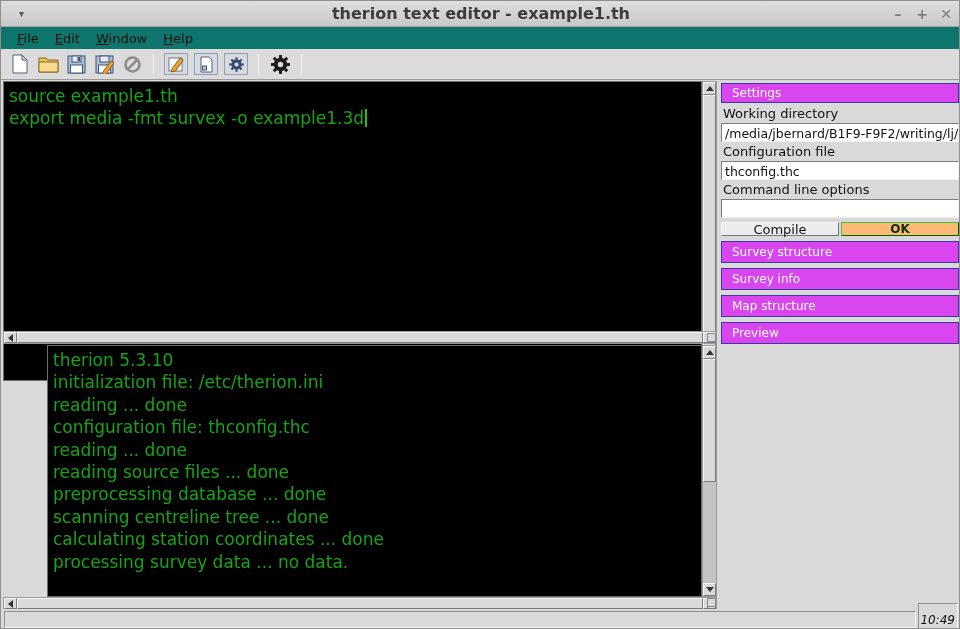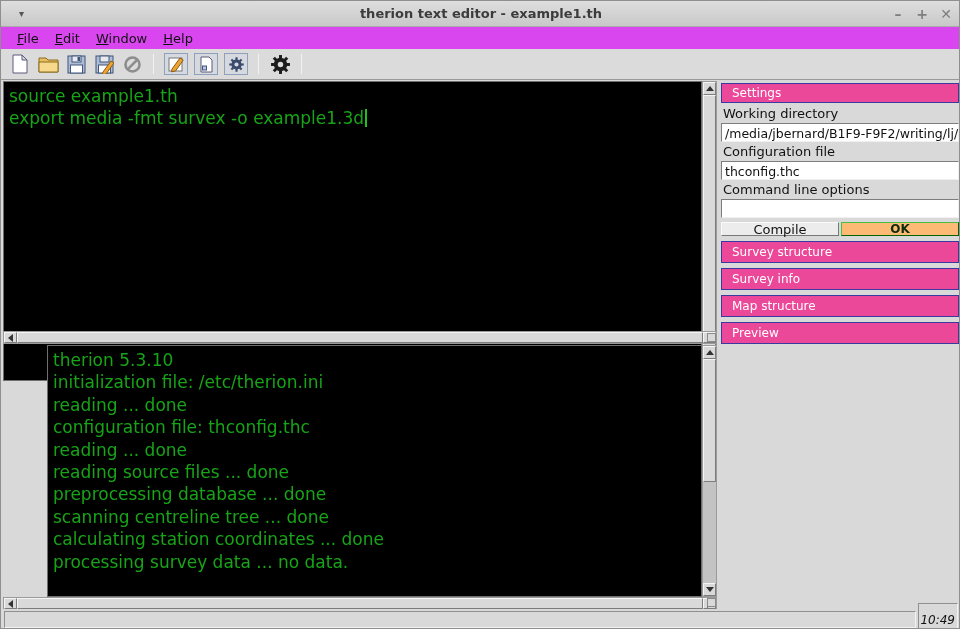--- a/index.html
+++ b/index.html
@@ -11,31 +11,31 @@
   }
   
   .titlebar {
     position:absolute; left:0; top:0; width:960px; height:26px;
     background:linear-gradient(#dedede,#c8c8c8);
     border-bottom:1px solid #aaa;
     display:flex; align-items:center;
   }
   .win-menu-tri { position:absolute; left:18px; top:7px; color:#555; font-size:10px; }
   .title-text {
-    width:100%; text-align:center; font-size:13px; font-weight:bold; color:#3c3c3c;
+    width:100%; text-align:center; font-size:16px; font-weight:bold; color:#3c3c3c;
   }
   .win-controls {
     position:absolute; right:8px; top:0; height:26px;
     display:flex; align-items:center; gap:10px;
   }
   .win-btn { color:#7e7e7e; font-size:14px; font-weight:bold; width:14px; text-align:center; cursor:default; }
   
   .menubar {
     position:absolute; left:0; top:26px; width:960px; height:22px;
-    background:#d946ef; display:flex; align-items:center; padding-left:8px;
+    background:#0f766e; display:flex; align-items:center; padding-left:8px;
   }
   .menu-item { font-size:13px; color:#111; padding:2px 8px; }
   .menu-item .u { text-decoration:underline; }
   
   .toolbar {
     position:absolute; left:0; top:48px; width:960px; height:31px;
     background:#dbdbdb; border-bottom:1px solid #9a9a9a;
     display:flex; align-items:center; padding-left:8px; gap:6px;
   }
   .tb-icon { width:22px; height:22px; display:flex; align-items:center; justify-content:center; }
@@ -66,21 +66,21 @@
   .thumb-full-h { top:0; bottom:0; left:0; right:0; }
   .arr { width:0; height:0; border:4px solid transparent; }
   .arr-up    { border-bottom:5px solid #333; margin-top:-4px; }
   .arr-down  { border-top:5px solid #333; margin-bottom:-4px; }
   .arr-left  { border-right:5px solid #333; margin-left:-4px; }
   .arr-right { border-left:5px solid #333; margin-right:-4px; }
   .sash-grip { position:absolute; width:9px; height:9px; background:#d9d9d9; border:1px solid #8a8a8a; }
   
   .sidebar { position:absolute; left:720px; top:82px; width:238px; display:flex; flex-direction:column; }
   .side-header {
-    background:#ec4899; color:#fff; font-size:12px; height:20px;
+    background:#d946ef; color:#fff; font-size:12px; height:20px;
     display:flex; align-items:center; padding-left:10px; border:1px solid #3a3aa0;
   }
   .side-header.sec { height:22px; margin-top:5px; }
   .side-label { font-size:13px; color:#111; height:17px; margin-top:2px; padding-left:2px; }
   .side-input {
     background:#fff; border:1px solid; border-color:#7d7d7d #f0f0f0 #f0f0f0 #7d7d7d;
     height:19px; font-size:12.5px; color:#111; padding:2px 2px 0 3px;
     white-space:nowrap; overflow:hidden;
   }
   .btn-row { display:flex; gap:2px; margin-top:4px; height:14px; }

